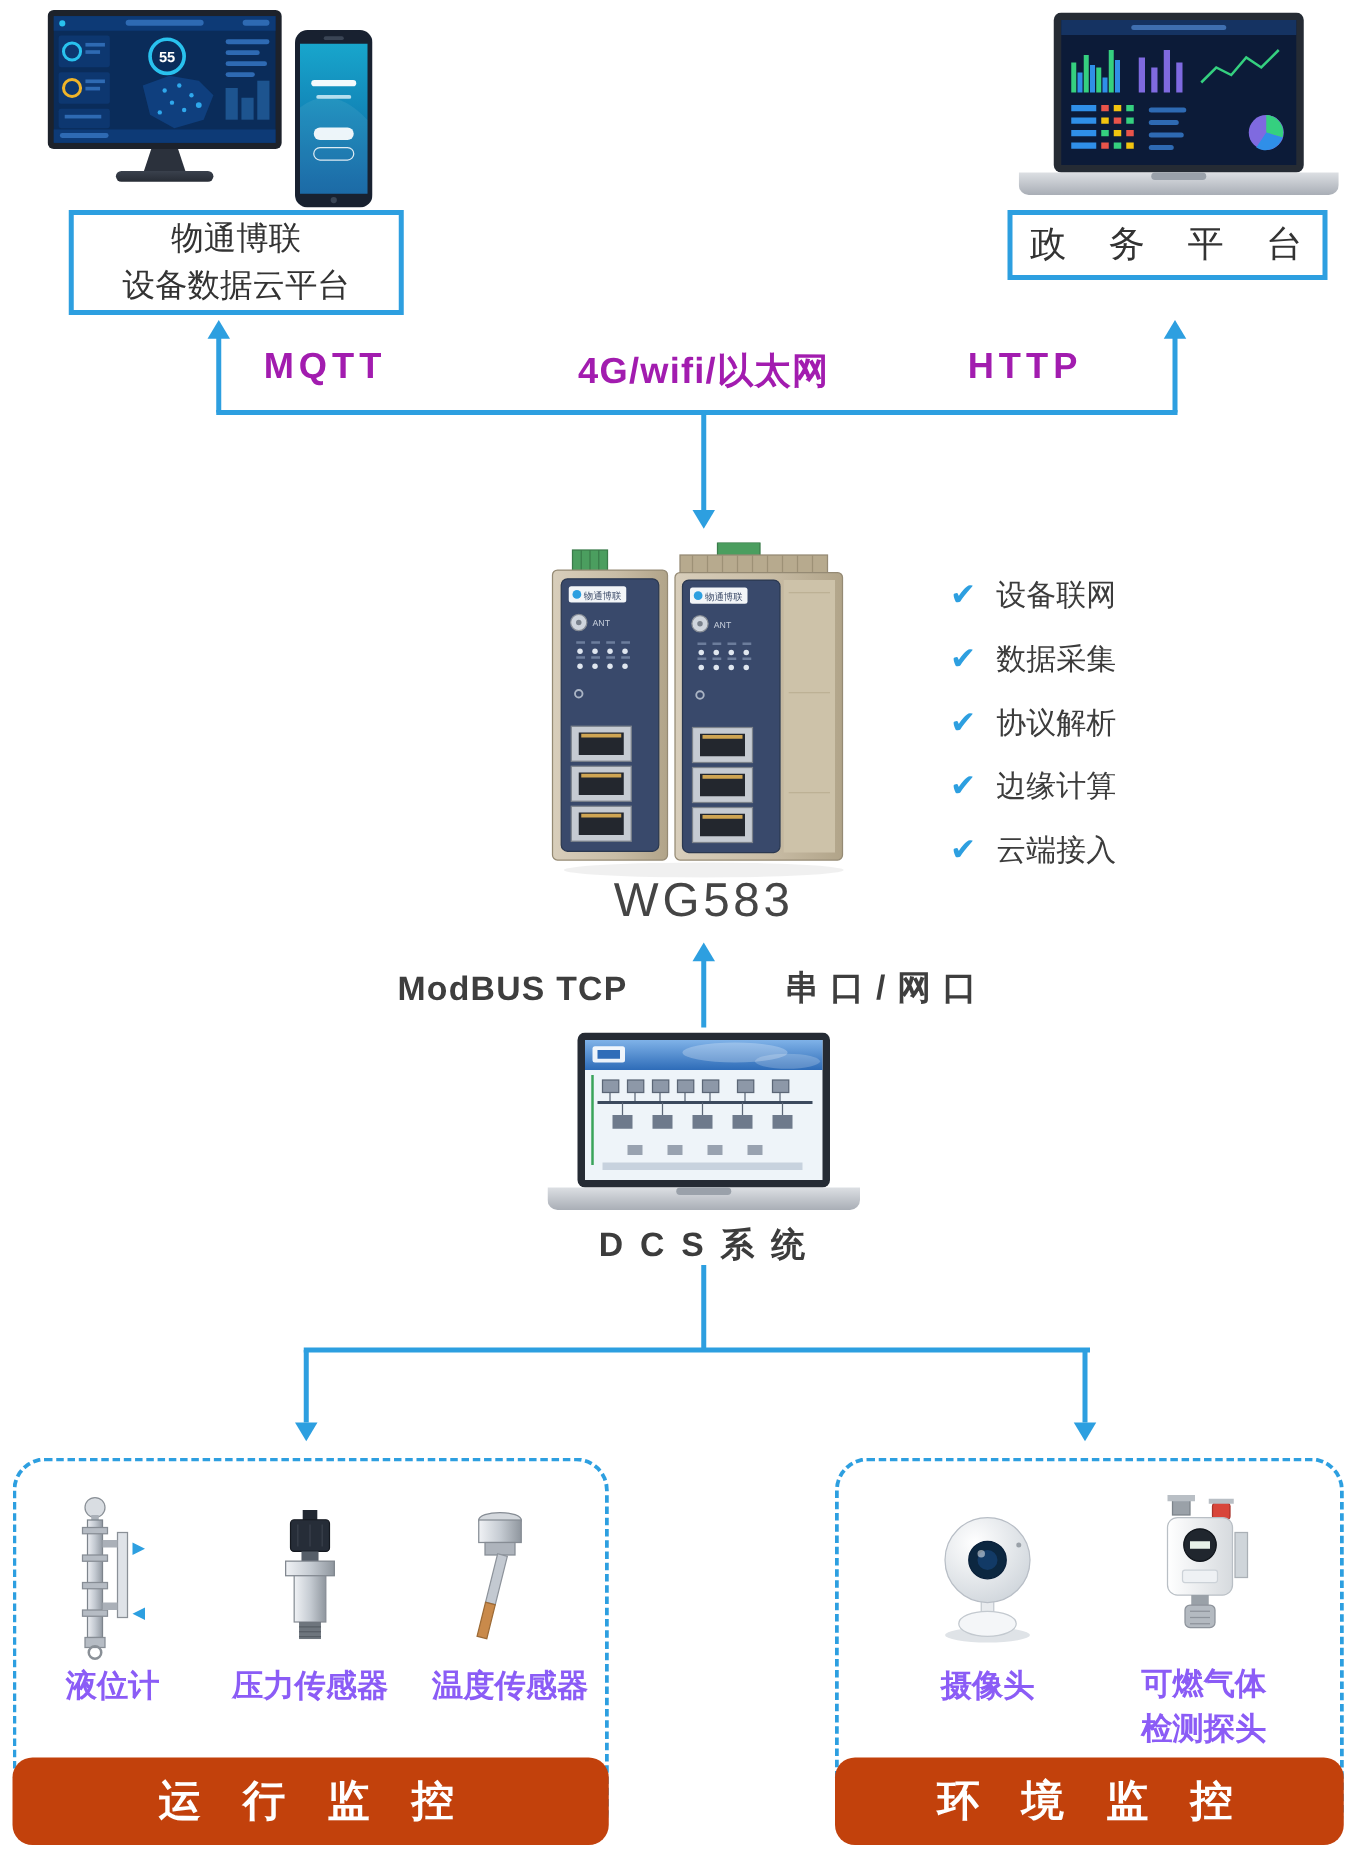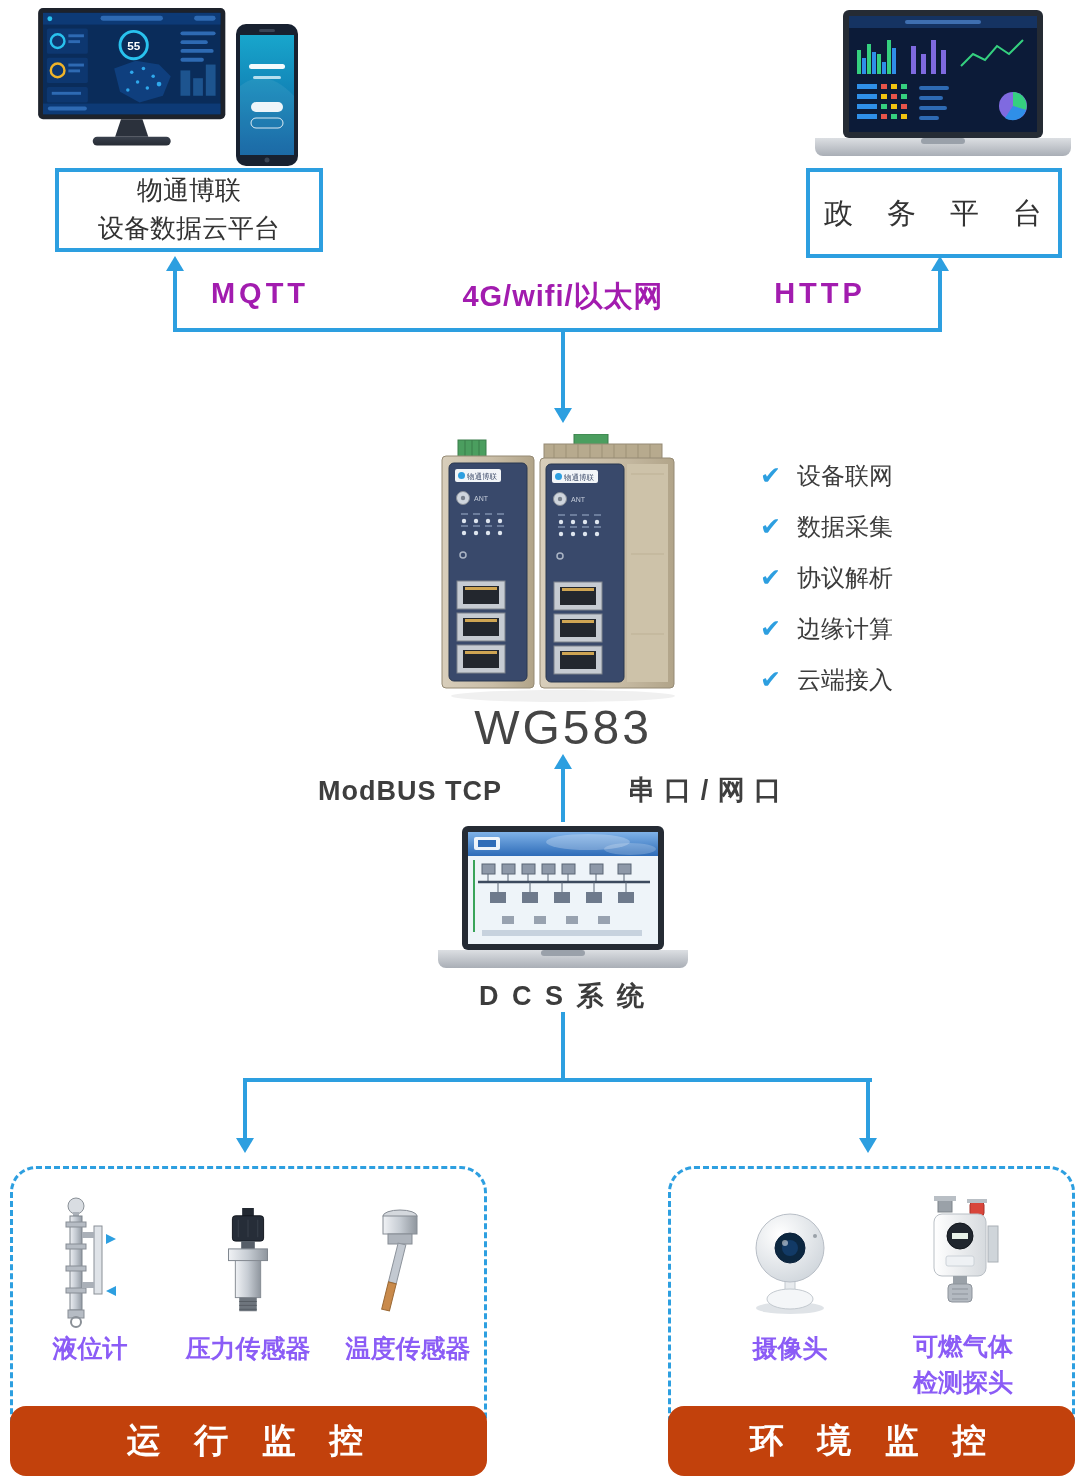--- a/index.html
+++ b/index.html
@@ -17,21 +17,21 @@
   .platform-box { position:absolute; border:4px solid #2d9fe0; background:#ffffff;
     display:flex; align-items:center; justify-content:center; text-align:center;
     color:#333333; font-size:26px; font-weight:500; line-height:1.45; }
   .platform-box.gov { font-size:29px; word-spacing:22px; letter-spacing:2px; }
   .link-label { position:absolute; color:#a21caf; font-size:29px; font-weight:700;
     text-align:center; }
   .features { position:absolute; left:760px; top:450px; }
   .feature { display:flex; align-items:center; height:51px; }
   .check { color:#2d9fe0; font-size:25px; font-weight:700; margin-right:16px; }
   .feature-text { color:#3c3c3c; font-size:24px; }
-  .model-label { position:absolute; font-size:48px; color:#454545; letter-spacing:3px;
+  .model-label { position:absolute; font-size:38px; color:#454545; letter-spacing:3px;
     text-align:center; }
   .bus-label { position:absolute; font-size:27px; font-weight:700; color:#3e3e3e;
     text-align:center; letter-spacing:1px; }
   .dcs-label { position:absolute; font-size:27px; font-weight:700; color:#3c3c3c;
     text-align:center; letter-spacing:3px; }
   .dashed-box { position:absolute; border:3px dashed #2d9fe0; border-radius:26px;
     background:#ffffff; }
   .group-title { position:absolute; background:#c2410c; border-radius:16px;
     display:flex; align-items:center; justify-content:center; color:#ffffff;
     font-size:34px; font-weight:700; letter-spacing:7px; word-spacing:10px; }
@@ -180,21 +180,21 @@
           <rect x="104" y="106" width="20" height="4" rx="2"></rect>
       </g>
       <circle cx="198" cy="96" r="14" fill="#7f6ae0"></circle>
       <path d="M198,96 L198,82 A14,14 0 0,1 211,100 Z" fill="#35d07f"></path>
       <path d="M198,96 L211,100 A14,14 0 0,1 190,108 Z" fill="#2f8fe8"></path>
       <path d="M0,128 h256 v10 a8,8 0 0 1 -8,8 h-240 a8,8 0 0 1 -8,-8 Z" fill="url(#lap-silver)"></path>
       <rect x="106" y="128" width="44" height="6" rx="3" fill="#9aa1aa"></rect>
     </svg>
   </div>
 
-  <div class="platform-box gov" style="left:806px; top:168px; width:256px; height:90px;">
+  <div class="platform-box gov" style="left:806px; top:168px; width:256px; height:56px;">
     <div>政 务 平 台</div>
   </div>
 
   <div class="arrow-up" style="left:166px; top:256px;"></div>
   <div class="line" style="left:173px; top:270px; width:4px; height:60px;"></div>
   <div class="arrow-up" style="left:931px; top:256px;"></div>
   <div class="line" style="left:938px; top:270px; width:4px; height:60px;"></div>
   <div class="line" style="left:173px; top:328px; width:769px; height:4px;"></div>
   <div class="line" style="left:561px; top:330px; width:4px; height:78px;"></div>
   <div class="arrow-down" style="left:554px; top:408px;"></div>

